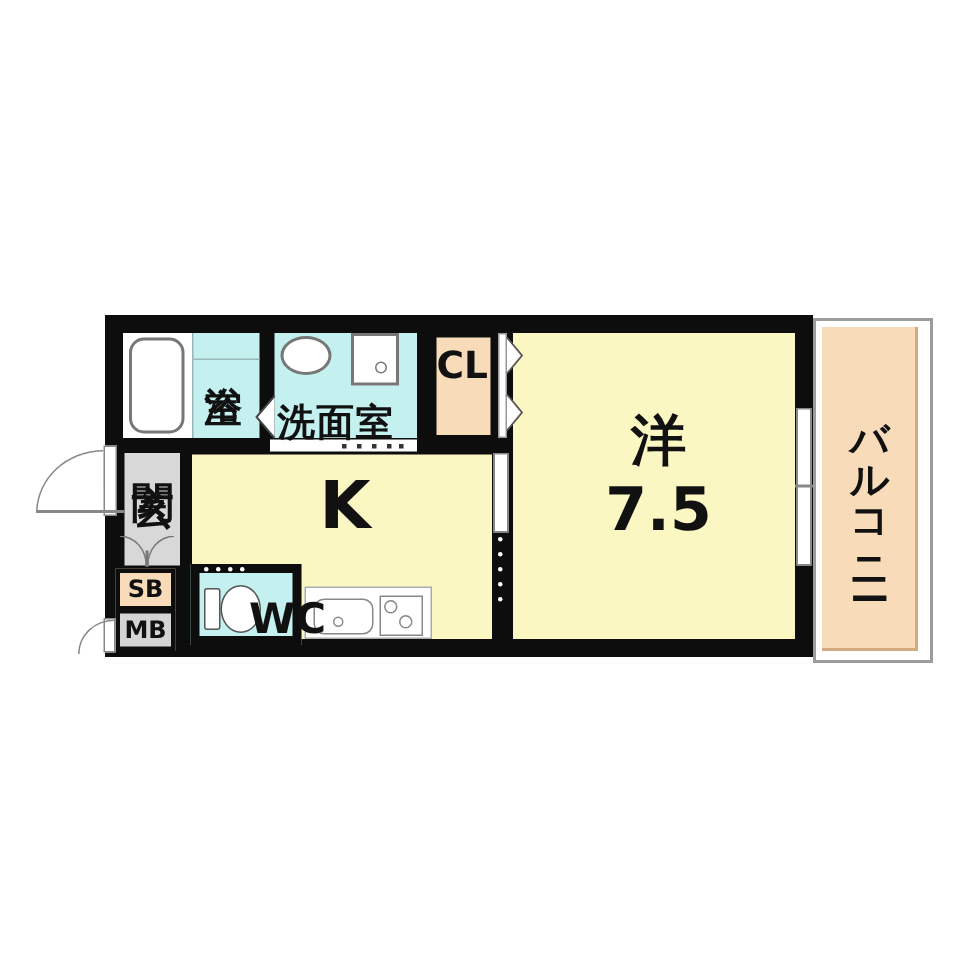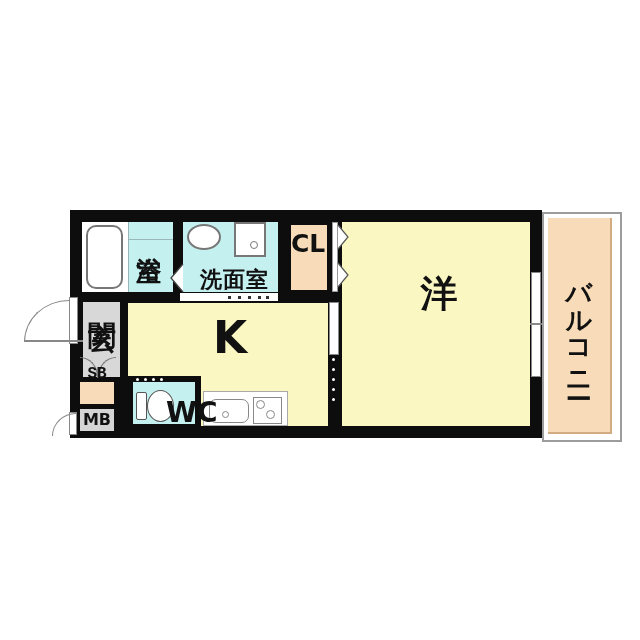--- a/index.html
+++ b/index.html
@@ -50,24 +50,24 @@
   .window{left:531px;top:272px;width:10px;height:105px;background:#fff;border:1px solid #888;}
   .window-tick{left:530px;top:323px;width:12px;height:1.5px;background:#888;}
   
   .balcony-outer{left:542px;top:212px;width:80px;height:230px;background:#fff;border:2px solid #9c9c9c;}
   .balcony-inner{left:548px;top:218px;width:64px;height:216px;background:#f8dcba;border-right:2px solid #d3ab83;border-bottom:2px solid #d3ab83;
                  display:flex;align-items:center;justify-content:center;}
   
   .lbl{color:#111;font-weight:700;}
   .v{writing-mode:vertical-rl;text-orientation:mixed;}
   .t-bath{left:135px;top:238px;font-size:25px;line-height:1.05;}
-  .t-wash{left:200px;top:265px;font-size:22px;letter-spacing:1px;white-space:nowrap;}
+  .t-wash{left:185px;top:265px;font-size:25px;letter-spacing:1px;white-space:nowrap;}
   .t-cl{left:291px;top:229px;width:48px;text-align:left;font-size:25px;}
   .t-entr{left:87px;top:300px;font-size:28px;line-height:1.05;}
-  .t-sb{left:77px;top:365px;width:40px;text-align:center;font-size:16px;font-family:Liberation Mono, monospace;}
+  .t-sb{left:77px;top:383px;width:40px;text-align:center;font-size:16px;}
   .t-mb{left:77px;top:410px;width:40px;text-align:center;font-size:16px;}
   .t-wc{left:166px;top:396px;font-size:28px;}
   .t-k{left:200px;top:312px;width:60px;text-align:center;font-size:44px;font-weight:600;}
   .t-yo{left:379px;top:272px;width:120px;text-align:center;line-height:1.2;}
   .t-yo .c1{font-size:37px;font-weight:600;}
   .t-yo .c2{font-size:40px;font-weight:600;}
   .t-balc{font-size:26px;line-height:1.18;letter-spacing:1px;}
 </style>
 </head>
 <body>
@@ -151,15 +151,16 @@
   <div class="abs lbl v t-bath">浴室</div>
   <div class="abs lbl t-wash">洗面室</div>
   <div class="abs lbl t-cl">CL</div>
   <div class="abs lbl v t-entr">玄関</div>
   <div class="abs lbl t-sb">SB</div>
   <div class="abs lbl t-mb">MB</div>
   <div class="abs lbl t-wc">WC</div>
   <div class="abs lbl t-k">K</div>
   <div class="abs t-yo">
     <div class="c1">洋</div>
+    <div class="c2">7.5</div>
   </div>
 
 </div>
 
 </body></html>

